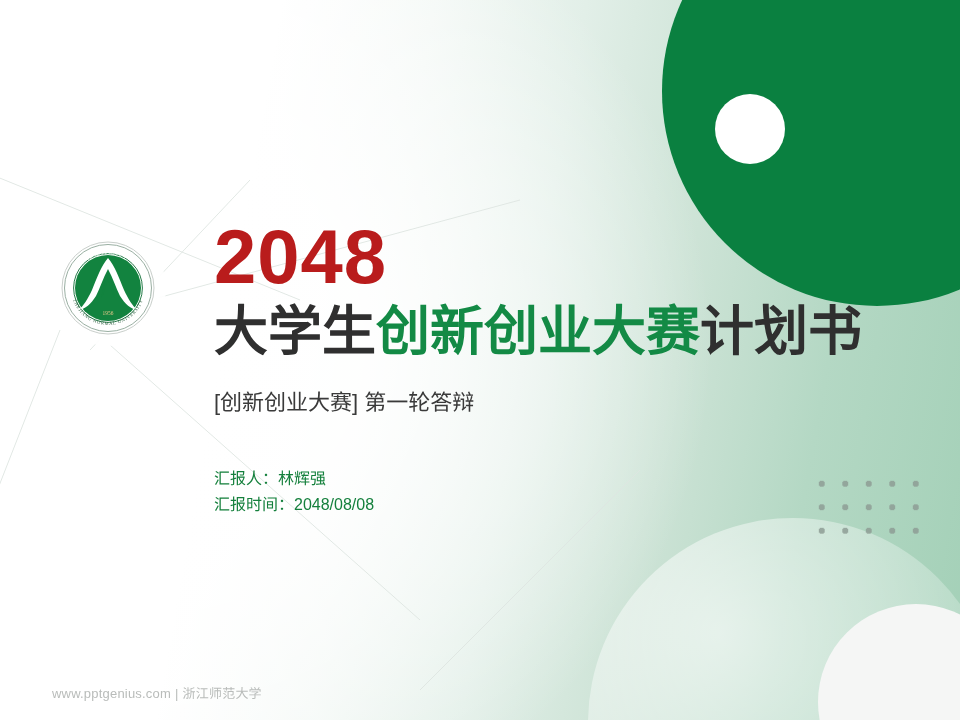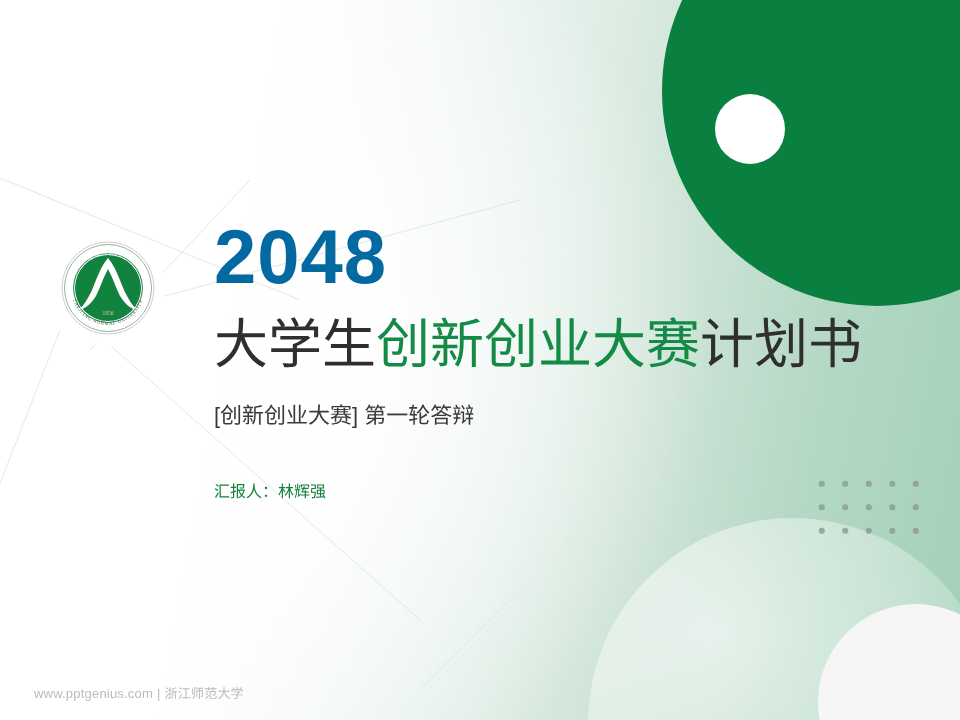--- a/index.html
+++ b/index.html
@@ -122,29 +122,29 @@
   .text-block {
     position: absolute;
     left: 214px;
     top: 216px;
     width: 700px;
   }
   .year {
     font-size: 76px;
     line-height: 82px;
     font-weight: 700;
-    color: #0369a1;
+    color: #b91c1c;
     letter-spacing: 1px;
     margin: 0;
   }
   .headline {
-    margin: 15px 0 0 0;
+    margin: 2px 0 0 0;
     font-size: 54px;
     line-height: 62px;
-    font-weight: 400;
+    font-weight: 700;
     color: #2f2f2f;
     letter-spacing: 0px;
     white-space: nowrap;
   }
   .headline .hl-green { color: #138a45; }
   .subtitle {
     margin: 26px 0 0 0;
     font-size: 22px;
     line-height: 30px;
     color: #3a3a3a;
@@ -156,21 +156,21 @@
   .meta-line {
     font-size: 16px;
     line-height: 26px;
     color: #15803d;
     font-weight: 400;
   }
 
   
   .footer {
     position: absolute;
-    left: 34px;
+    left: 52px;
     bottom: 18px;
     font-size: 13px;
     color: #b9bcba;
     letter-spacing: 0.2px;
   }
   .footer .sep { margin: 0 4px; }
 </style>
 </head>
 <body>
 
@@ -234,20 +234,21 @@
     <div class="year">2048</div>
 
     <div class="headline">
       <span>大学生</span><span class="hl-green">创新创业大赛</span><span>计划书</span>
     </div>
 
     <div class="subtitle">[创新创业大赛] 第一轮答辩</div>
 
     <div class="meta">
       <div class="meta-line">汇报人：林辉强</div>
+      <div class="meta-line">汇报时间：2048/08/08</div>
     </div>
   </div>
 
   <div class="footer">
     <span>www.pptgenius.com</span><span class="sep">|</span><span>浙江师范大学</span>
   </div>
 
 </div>
 
 </body></html>

